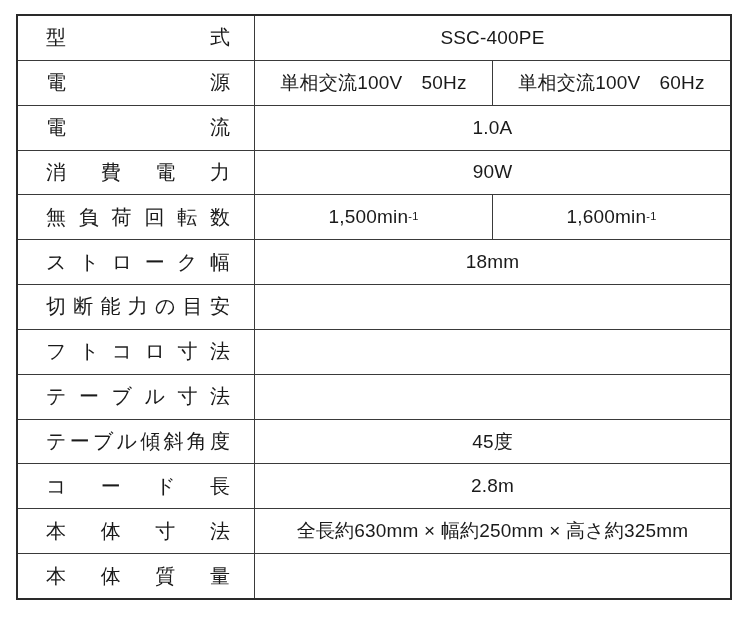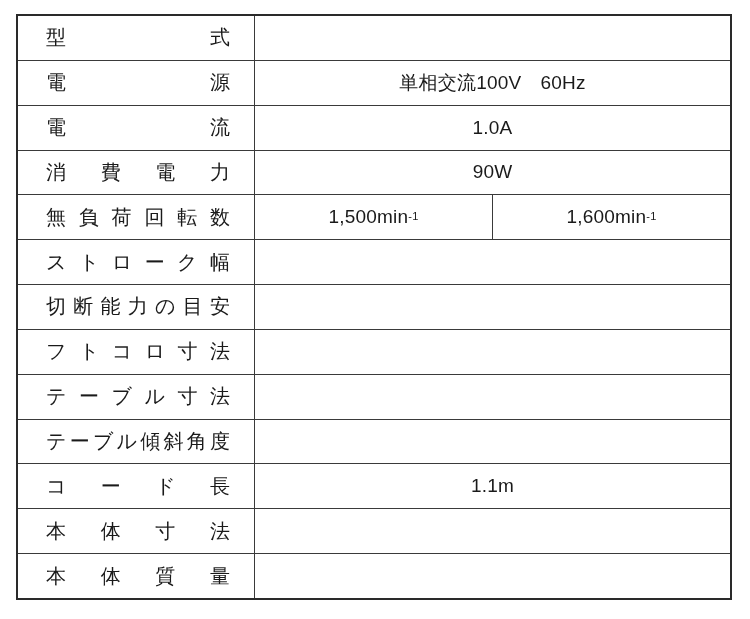--- a/index.html
+++ b/index.html
@@ -69,28 +69,34 @@
 
 <div class="spec-table">
 
   <div class="row">
     <div class="cell label">
       <span class="just">
           <span>型</span>
           <span>式</span>
         </span>
     </div>
+    <div class="cell value">
+      <span>SSC-400PE</span>
+    </div>
   </div>
 
   <div class="row">
     <div class="cell label">
       <span class="just">
           <span>電</span>
           <span>源</span>
         </span>
+    </div>
+    <div class="cell value half first">
+      <span>単相交流100V　50Hz</span>
     </div>
     <div class="cell value half">
       <span>単相交流100V　60Hz</span>
     </div>
   </div>
 
   <div class="row">
     <div class="cell label">
       <span class="just">
           <span>電</span>
@@ -140,20 +146,23 @@
   <div class="row">
     <div class="cell label">
       <span class="just">
           <span>ス</span>
           <span>ト</span>
           <span>ロ</span>
           <span>ー</span>
           <span>ク</span>
           <span>幅</span>
         </span>
+    </div>
+    <div class="cell value">
+      <span>18mm</span>
     </div>
   </div>
 
   <div class="row">
     <div class="cell label">
       <span class="just">
           <span>切</span>
           <span>断</span>
           <span>能</span>
           <span>力</span>
@@ -196,45 +205,51 @@
           <span>テ</span>
           <span>ー</span>
           <span>ブ</span>
           <span>ル</span>
           <span>傾</span>
           <span>斜</span>
           <span>角</span>
           <span>度</span>
         </span>
     </div>
+    <div class="cell value">
+      <span>45度</span>
+    </div>
   </div>
 
   <div class="row">
     <div class="cell label">
       <span class="just">
           <span>コ</span>
           <span>ー</span>
           <span>ド</span>
           <span>長</span>
         </span>
     </div>
     <div class="cell value">
-      <span>1.1m</span>
+      <span>2.8m</span>
     </div>
   </div>
 
   <div class="row">
     <div class="cell label">
       <span class="just">
           <span>本</span>
           <span>体</span>
           <span>寸</span>
           <span>法</span>
         </span>
     </div>
+    <div class="cell value">
+      <span>全長約630mm × 幅約250mm × 高さ約325mm</span>
+    </div>
   </div>
 
   <div class="row">
     <div class="cell label">
       <span class="just">
           <span>本</span>
           <span>体</span>
           <span>質</span>
           <span>量</span>
         </span>

